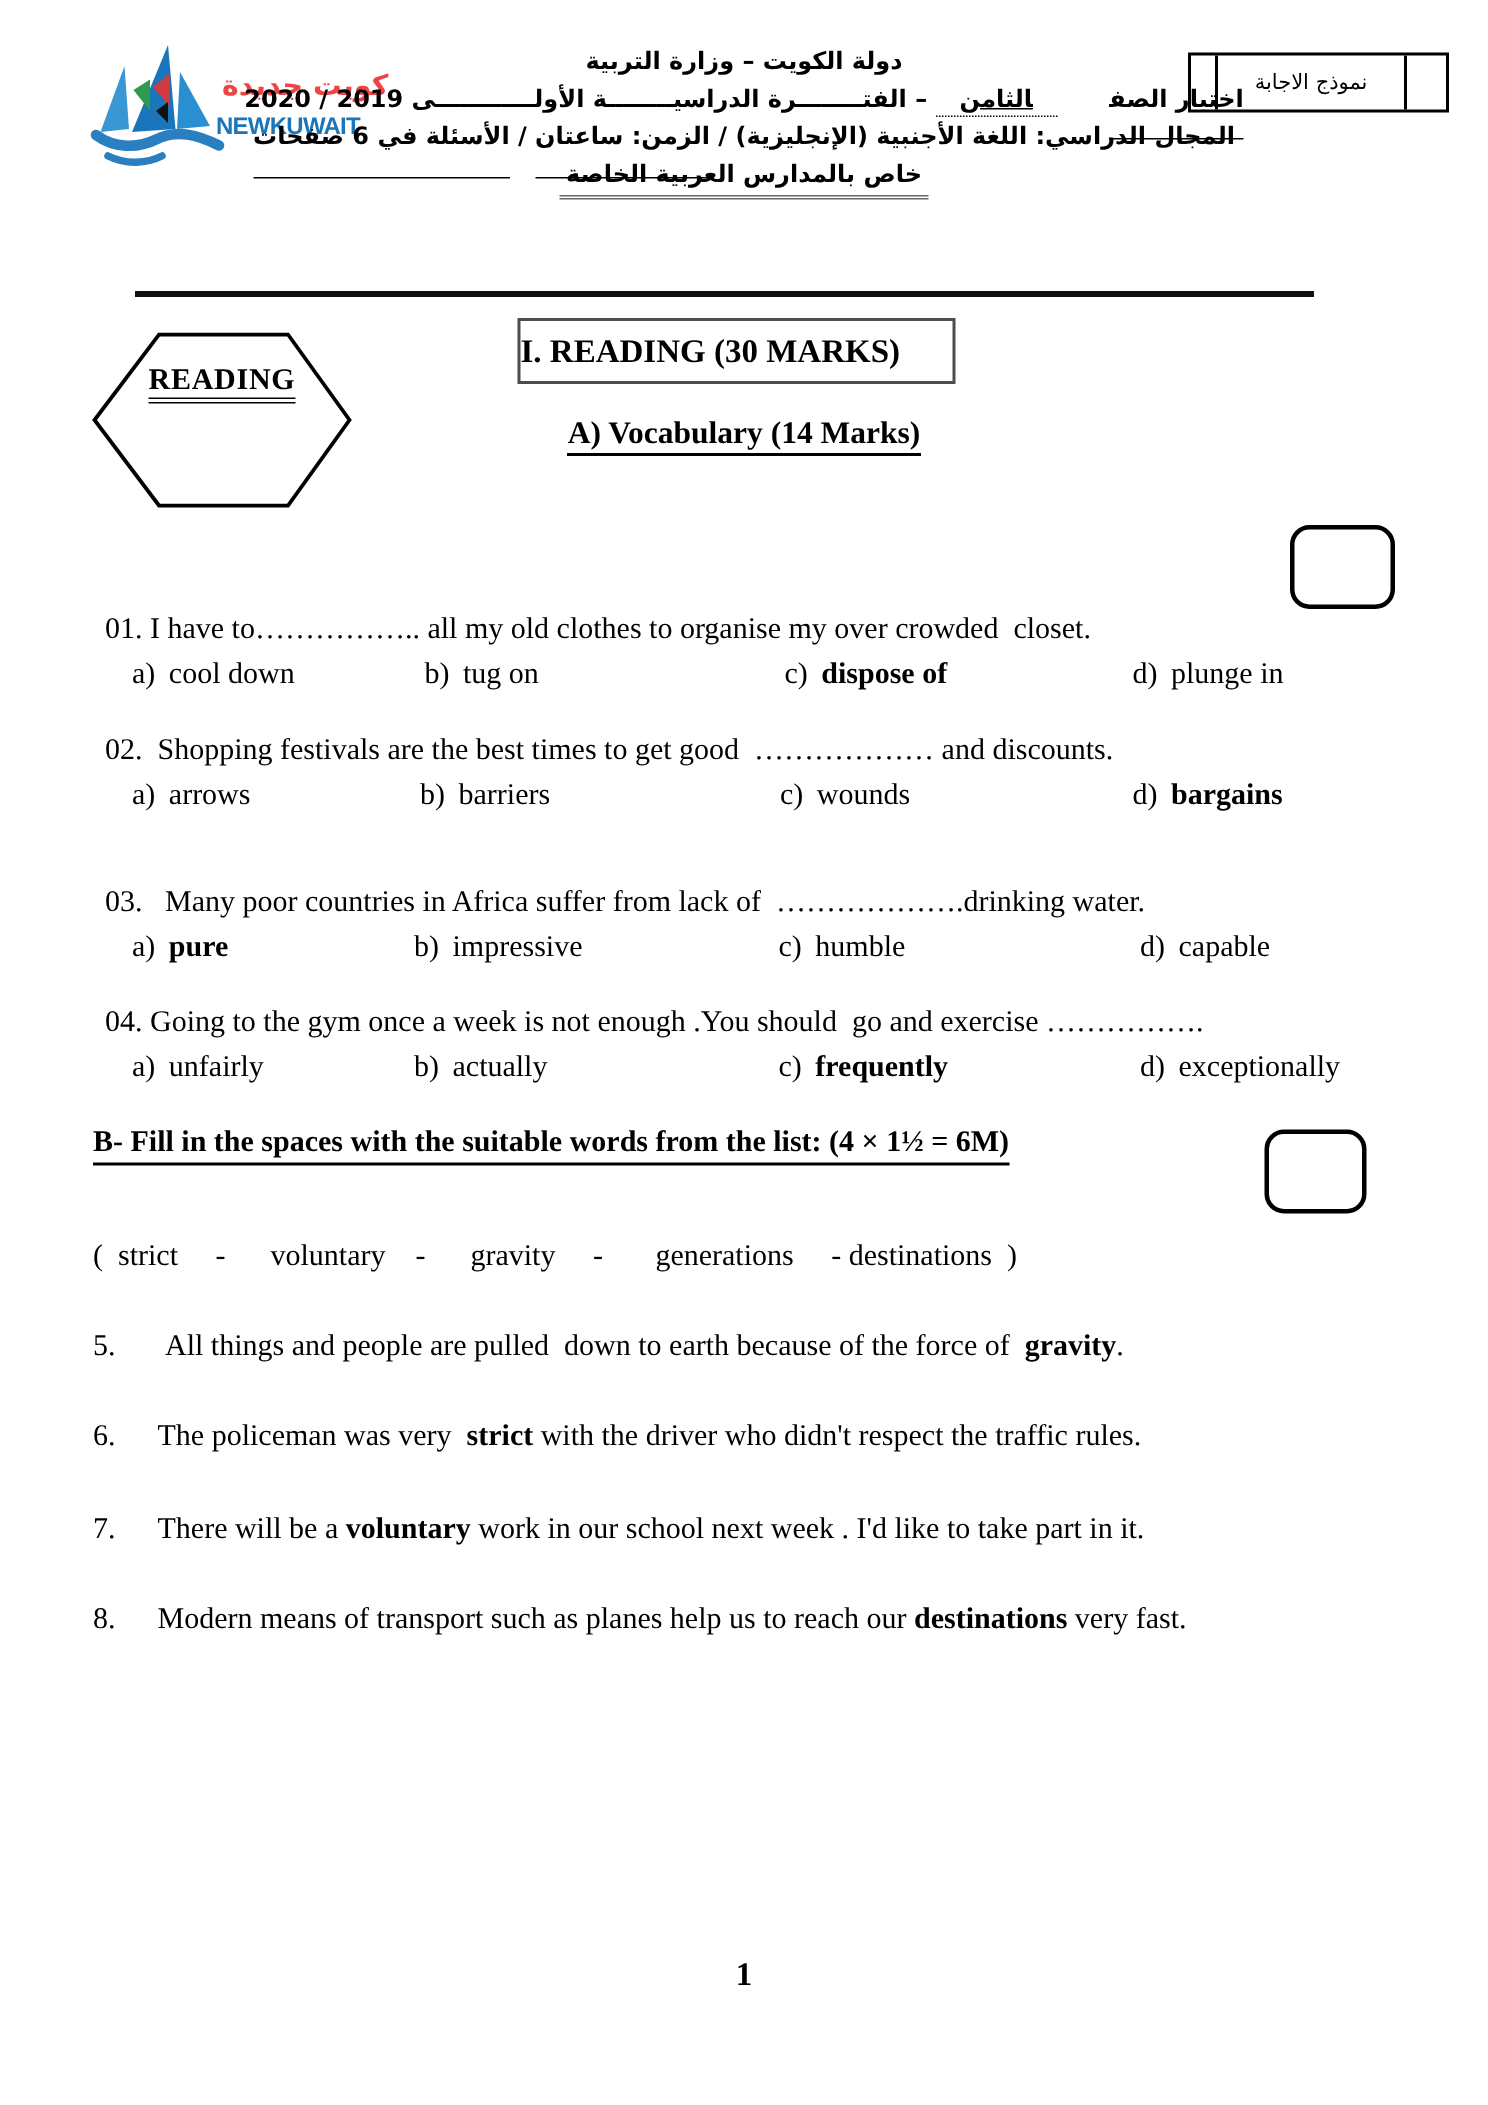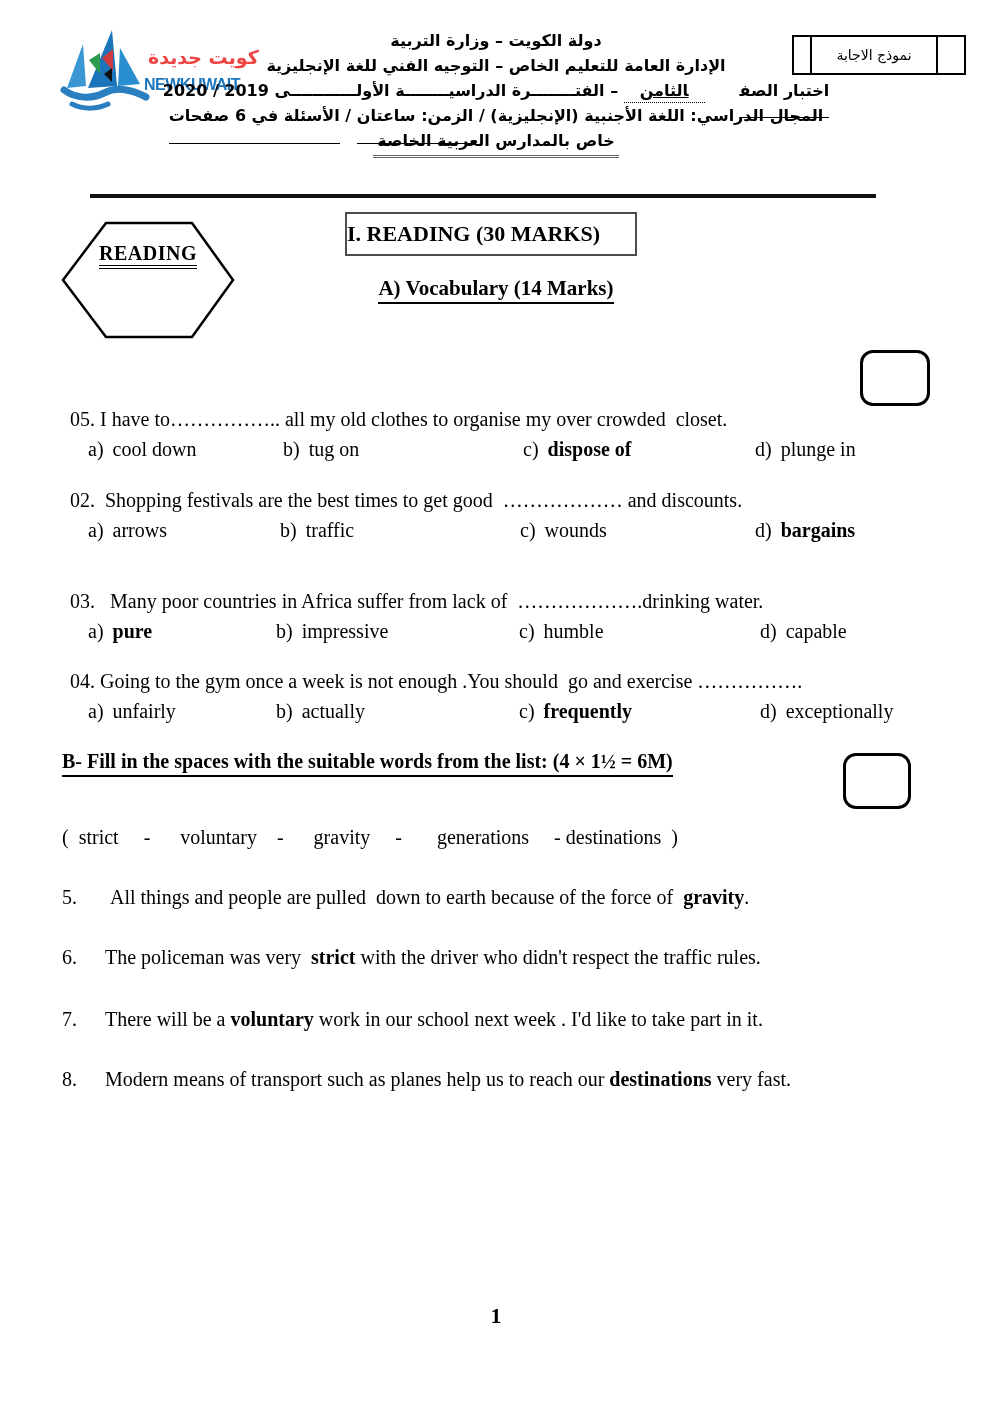--- a/index.html
+++ b/index.html
@@ -136,21 +136,20 @@
   </div>
 
   <div class="ansbox">
     <div class="cell-l"></div>
     <div class="cell-m">نموذج الاجابة</div>
     <div class="cell-r"></div>
   </div>
 
   <div class="hdr">
     <div>دولة الكويت – وزارة التربية</div>
-    <div>الإدارة العامة للتعليم الخاص – التوجيه الفني للغة الإنجليزية</div>
     <div><span class="grade-label">اختبار الصف</span><span class="grade-word">الثامن</span> <span>– الفتــــــــرة الدراسيــــــــة الأولــــــــــــى 2019 / 2020</span></div>
     <div><span>المجال الدراسي: اللغة الأجنبية (الإنجليزية) /</span> <span class="useg">الزمن: ساعتان</span> <span>/</span> <span class="useg">الأسئلة في 6 صفحات</span></div>
     <div><span class="schools-note">خاص بالمدارس العربية الخاصة</span></div>
   </div>
 
   <div class="sep"></div>
 
   <div class="hexwrap">
     <svg width="176" height="120" viewBox="0 0 176 120">
       <polygon points="3,60 46,3 132,3 173,60 132,117 46,117" fill="none" stroke="#000" stroke-width="2.5"></polygon>
@@ -160,34 +159,34 @@
 
   <div class="main-title-box">
     <span>I. READING (30 MARKS)</span>
   </div>
 
   <div class="vocab-title"><span>A) Vocabulary (14 Marks)</span></div>
 
   <div class="score-box a"></div>
 
   <div class="q" style="top:408px">
-    <div class="q-text">05. I have to…………….. all my old clothes to organise my over crowded  closet.</div>
+    <div class="q-text">01. I have to…………….. all my old clothes to organise my over crowded  closet.</div>
     <div class="opts">
       <span class="opt" style="left:88px"><span class="lbl">a)</span><span>cool down</span></span>
       <span class="opt" style="left:283px"><span class="lbl">b)</span><span>tug on</span></span>
       <span class="opt" style="left:523px"><span class="lbl">c)</span><span class="bold">dispose of</span></span>
       <span class="opt" style="left:755px"><span class="lbl">d)</span><span>plunge in</span></span>
     </div>
   </div>
 
   <div class="q" style="top:489px">
     <div class="q-text">02.  Shopping festivals are the best times to get good  ……………… and discounts.</div>
     <div class="opts">
       <span class="opt" style="left:88px"><span class="lbl">a)</span><span>arrows</span></span>
-      <span class="opt" style="left:280px"><span class="lbl">b)</span><span>traffic</span></span>
+      <span class="opt" style="left:280px"><span class="lbl">b)</span><span>barriers</span></span>
       <span class="opt" style="left:520px"><span class="lbl">c)</span><span>wounds</span></span>
       <span class="opt" style="left:755px"><span class="lbl">d)</span><span class="bold">bargains</span></span>
     </div>
   </div>
 
   <div class="q" style="top:590px">
     <div class="q-text">03.   Many poor countries in Africa suffer from lack of  ……………….drinking water.</div>
     <div class="opts">
       <span class="opt" style="left:88px"><span class="lbl">a)</span><span class="bold">pure</span></span>
       <span class="opt" style="left:276px"><span class="lbl">b)</span><span>impressive</span></span>

